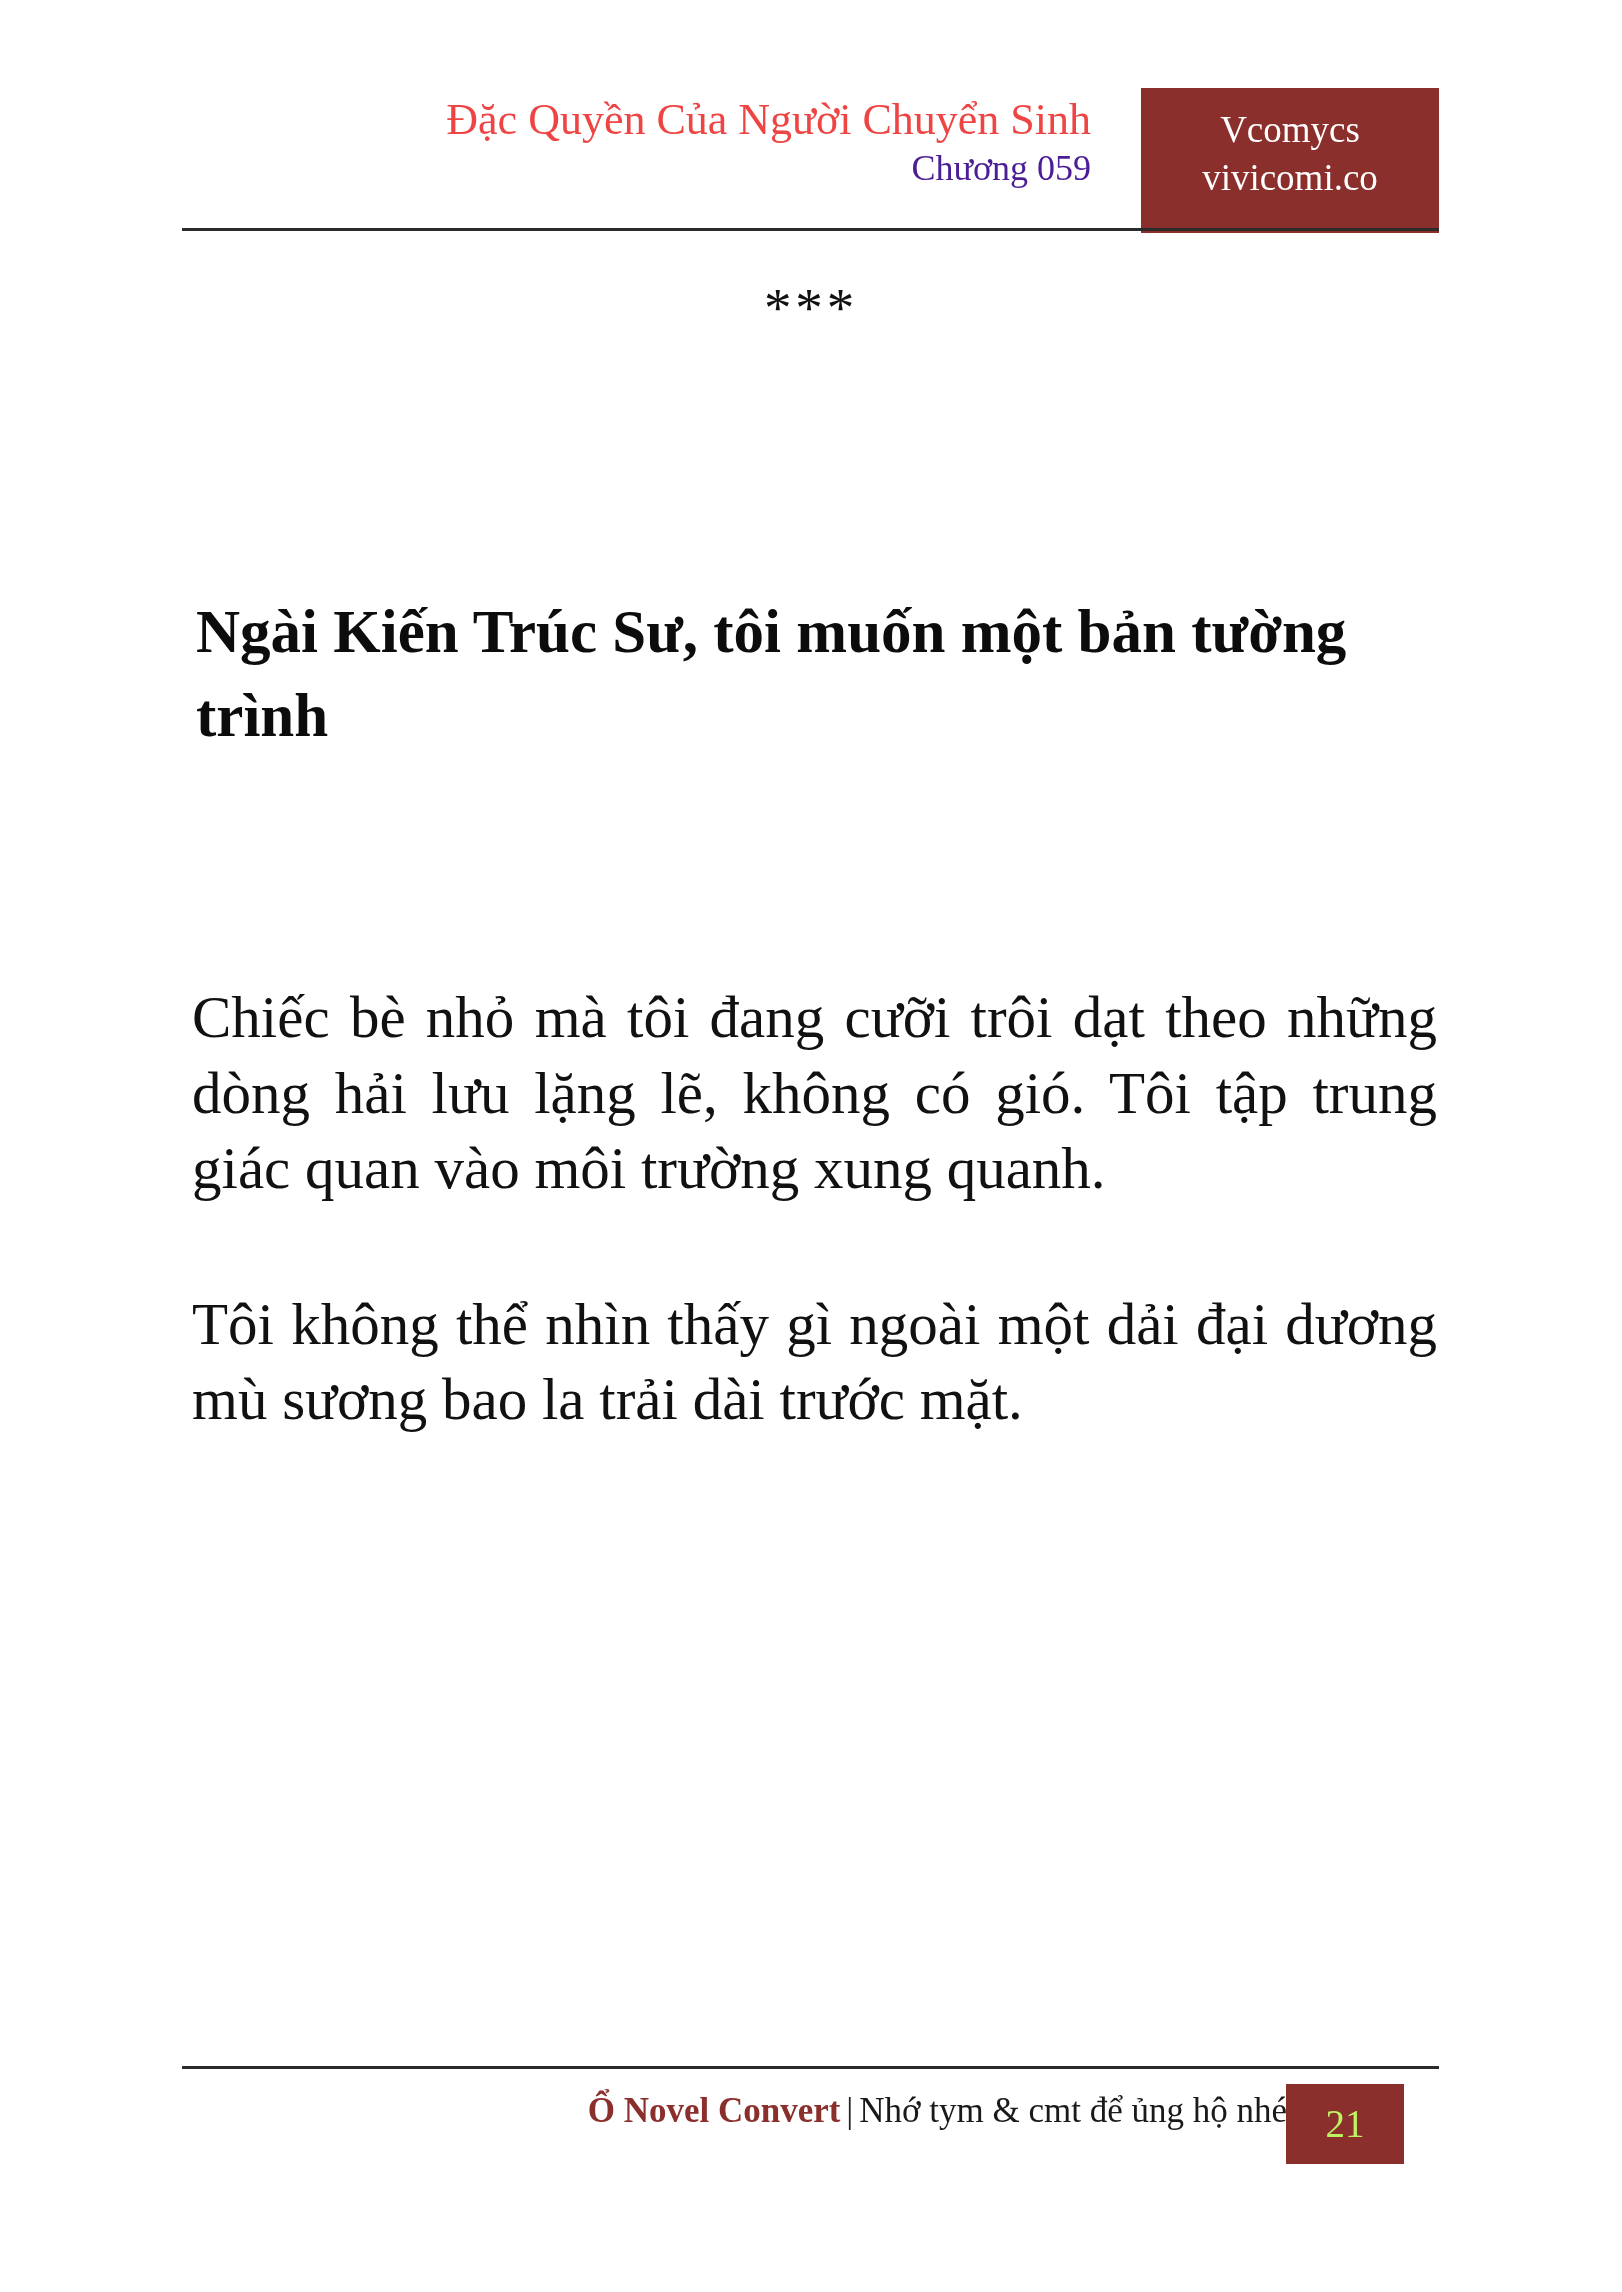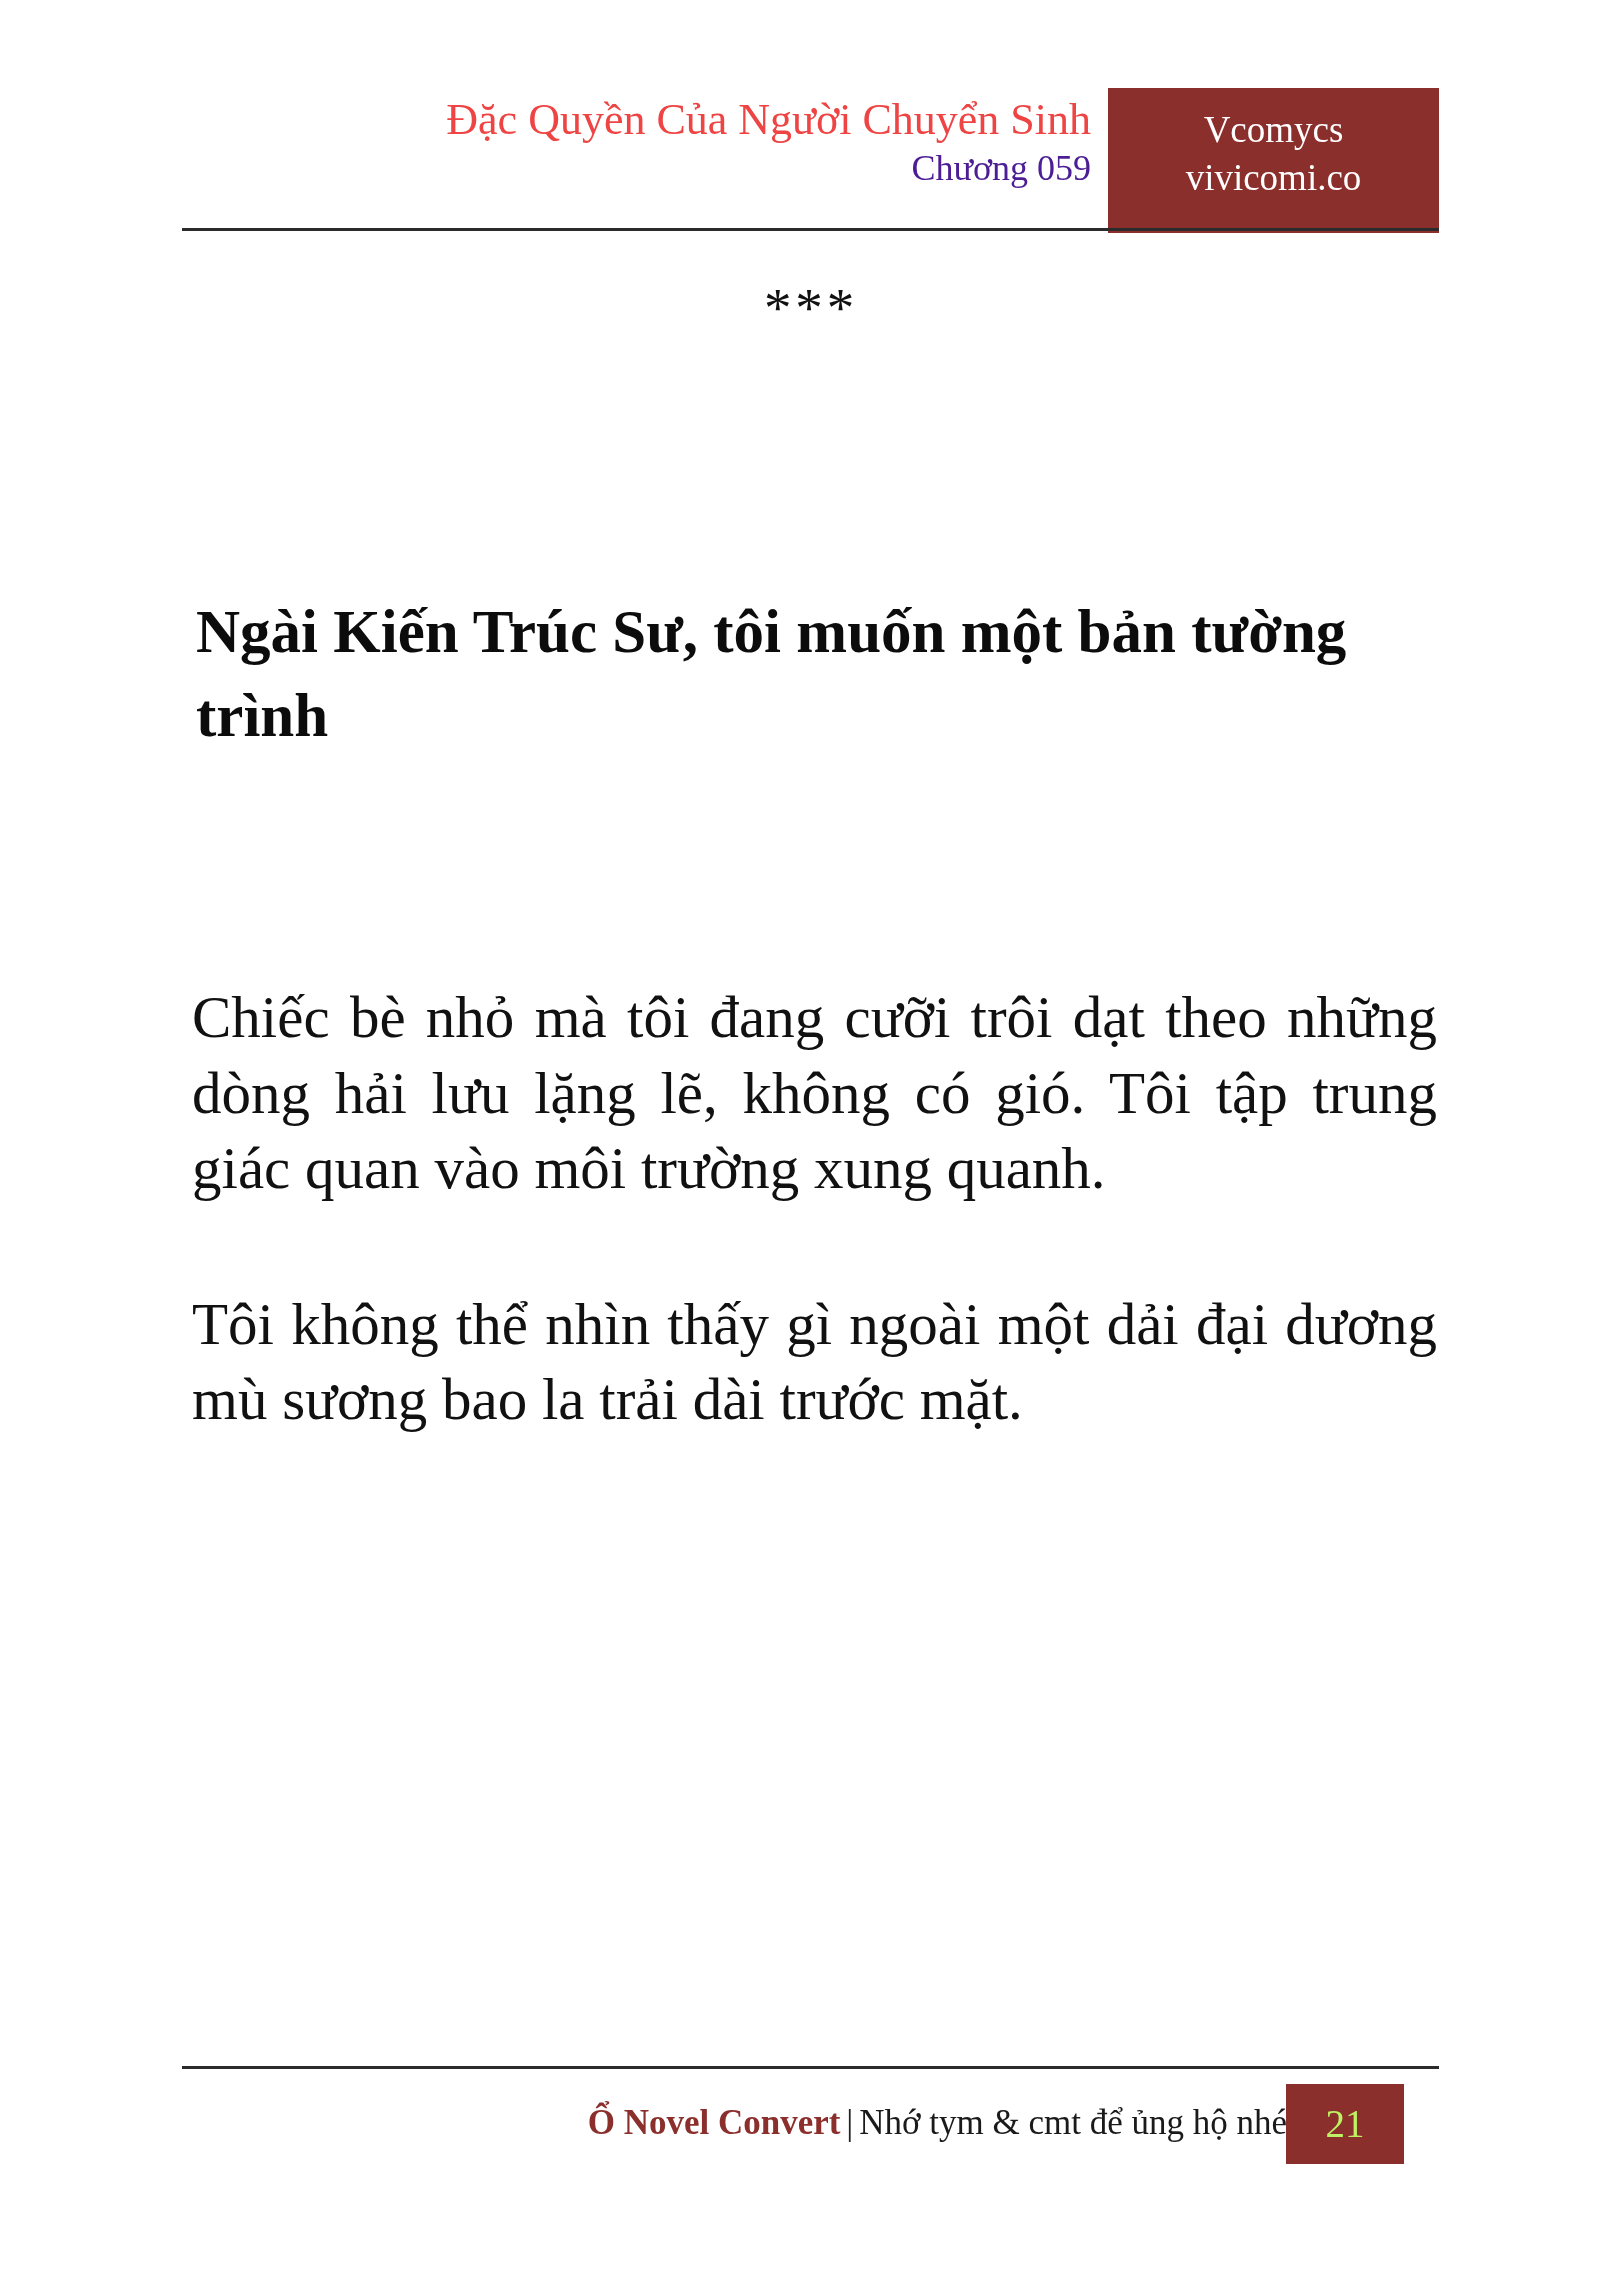--- a/index.html
+++ b/index.html
@@ -54,21 +54,21 @@
   }
   .header-line2 {
     font-size: 36px;
     color: #4c1d95;
     white-space: nowrap;
   }
   .header-badge {
     position: absolute;
     right: 0;
     top: -4.9px;
-    width: 331px;
+    width: 298px;
     height: 145px;
     background: #8b2f2c;
     color: #ffffff;
     text-align: center;
     box-sizing: border-box;
     padding-top: 17.6px;
   }
   .badge-line1 {
     font-size: 37px;
     line-height: 1.3;
@@ -136,21 +136,21 @@
   .footer-content {
     position: absolute;
     left: 0;
     top: 21.6px;
     width: 1257px;
     height: 73px;
   }
   .footer-text {
     position: absolute;
     right: 152px;
-    top: 15px;
+    top: 3px;
     font-size: 35px;
     white-space: nowrap;
   }
   .footer-brand {
     color: #8b2f2c;
     font-weight: bold;
   }
   .footer-sep {
     color: #222;
     margin: 0 5.9px;

